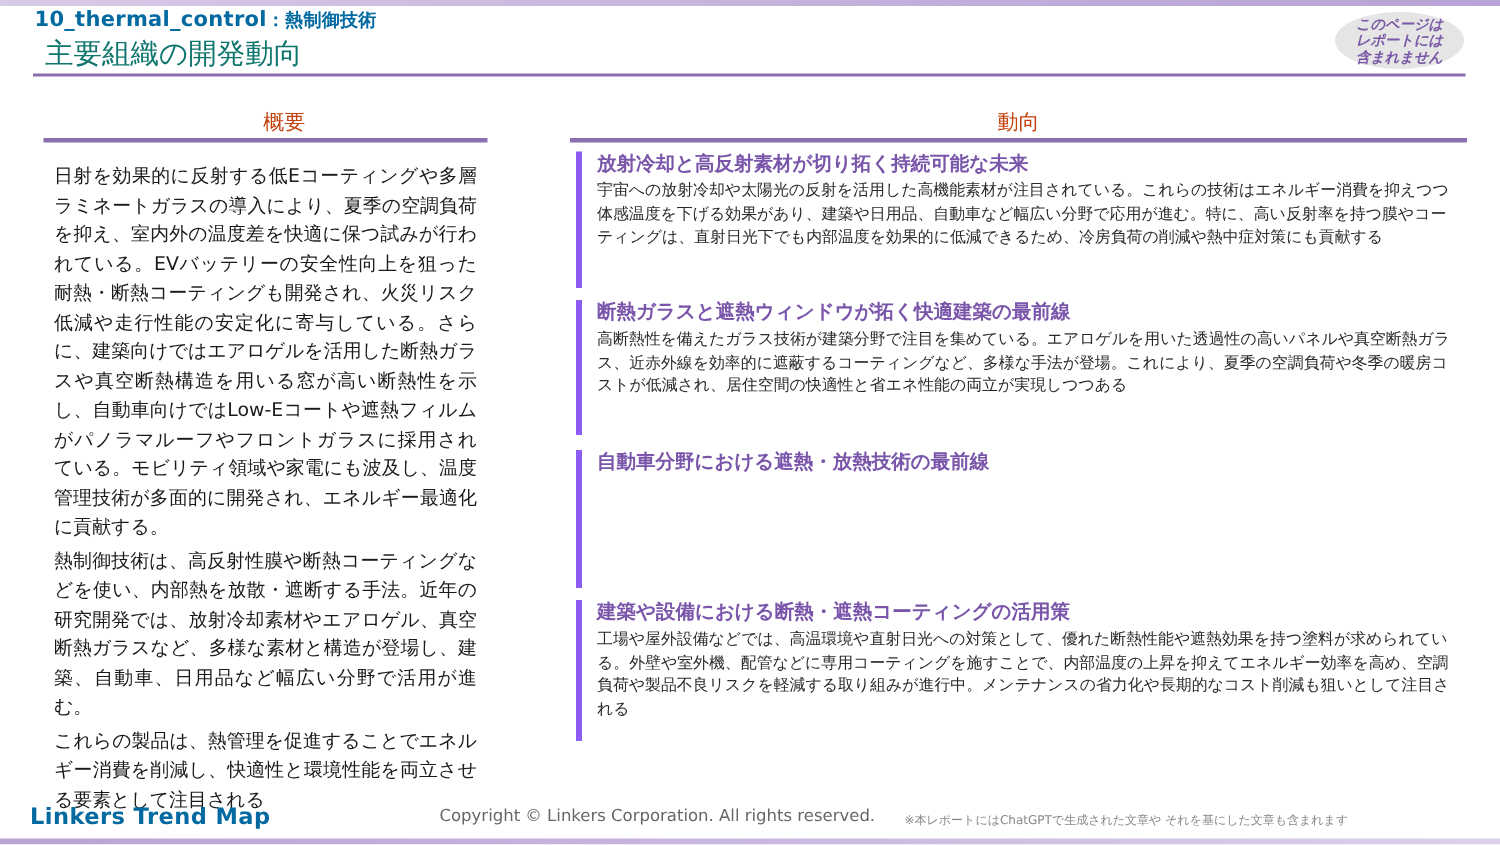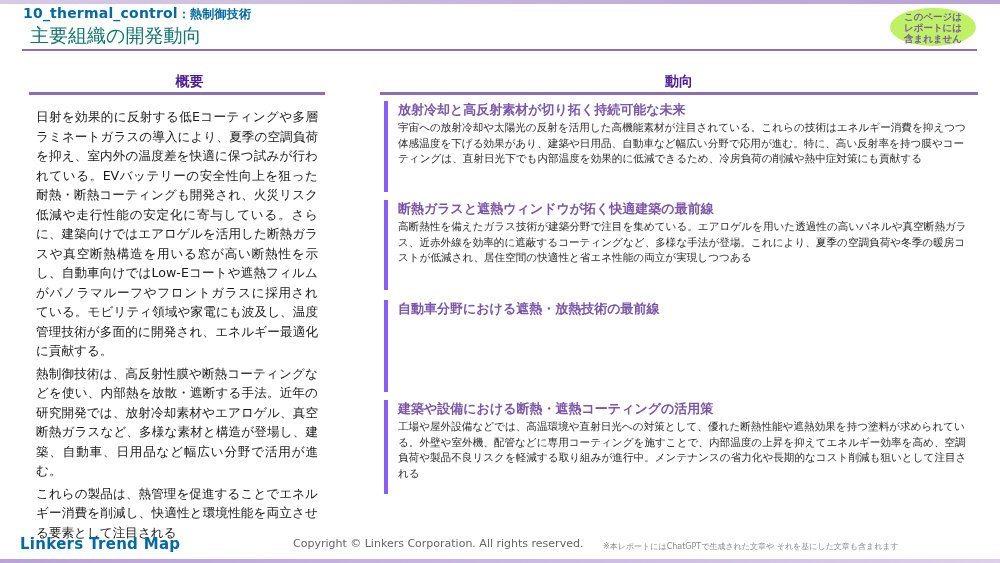--- a/index.html
+++ b/index.html
@@ -10,24 +10,24 @@
     background: linear-gradient(90deg, #d8cbe6 0%, #c2afdb 60%, #b9a3d6 100%); }
   .bottom-bar { position: absolute; left: 0; bottom: 0; width: 1000px; height: 4px;
     background: linear-gradient(90deg, #b9a3d6 0%, #c9b8e0 50%, #dcd0ea 100%); }
 
   .category { position: absolute; left: 23px; top: 5px; font-size: 14px; font-weight: bold; color: #0369a1; letter-spacing: 0.2px; white-space: nowrap; }
   .category .jp { font-size: 12px; }
   .page-title { position: absolute; left: 30px; top: 23px; font-size: 19px; color: #0f766e; white-space: nowrap; }
   .title-rule { position: absolute; left: 22px; top: 49px; width: 955px; height: 2px; background: #8b6fb0; }
 
   .notice { position: absolute; left: 890px; top: 8px; width: 86px; height: 38px; border-radius: 50%;
-    background: #bef264; color: #7a5aa6; font-size: 9.5px; font-weight: bold; line-height: 11px;
-    text-align: center; padding-top: 3px; }
+    background: #e5e5e5; color: #7a5aa6; font-size: 9.5px; font-weight: bold; line-height: 11px;
+    text-align: center; padding-top: 3px; font-style: italic; }
 
-  .col-head { position: absolute; top: 73px; font-size: 14px; font-weight: bold; color: #4c1d95; text-align: center; }
+  .col-head { position: absolute; top: 73px; font-size: 14px; font-weight: normal; color: #c2410c; text-align: center; }
   .col-rule { position: absolute; height: 3px; background: #8b6fb0; }
 
   .overview { position: absolute; left: 36px; top: 107px; width: 282px; font-size: 12.6px; line-height: 19.5px; color: #1a1a1a; }
   .overview p { margin-bottom: 3px; text-align: justify; }
 
   .trend { position: absolute; left: 384px; width: 590px; border-left: 4px solid #8b5cf6; padding-left: 10px; }
   .trend-title { font-size: 13px; font-weight: bold; color: #7a56aa; line-height: 18px; white-space: nowrap; }
   .trend-body { font-size: 10.6px; line-height: 15.6px; color: #2a2a2a; margin-top: 1px; }
 
   .logo { position: absolute; left: 20px; top: 535px; font-size: 15px; font-weight: bold; color: #0369a1; letter-spacing: 0.3px; white-space: nowrap; }

